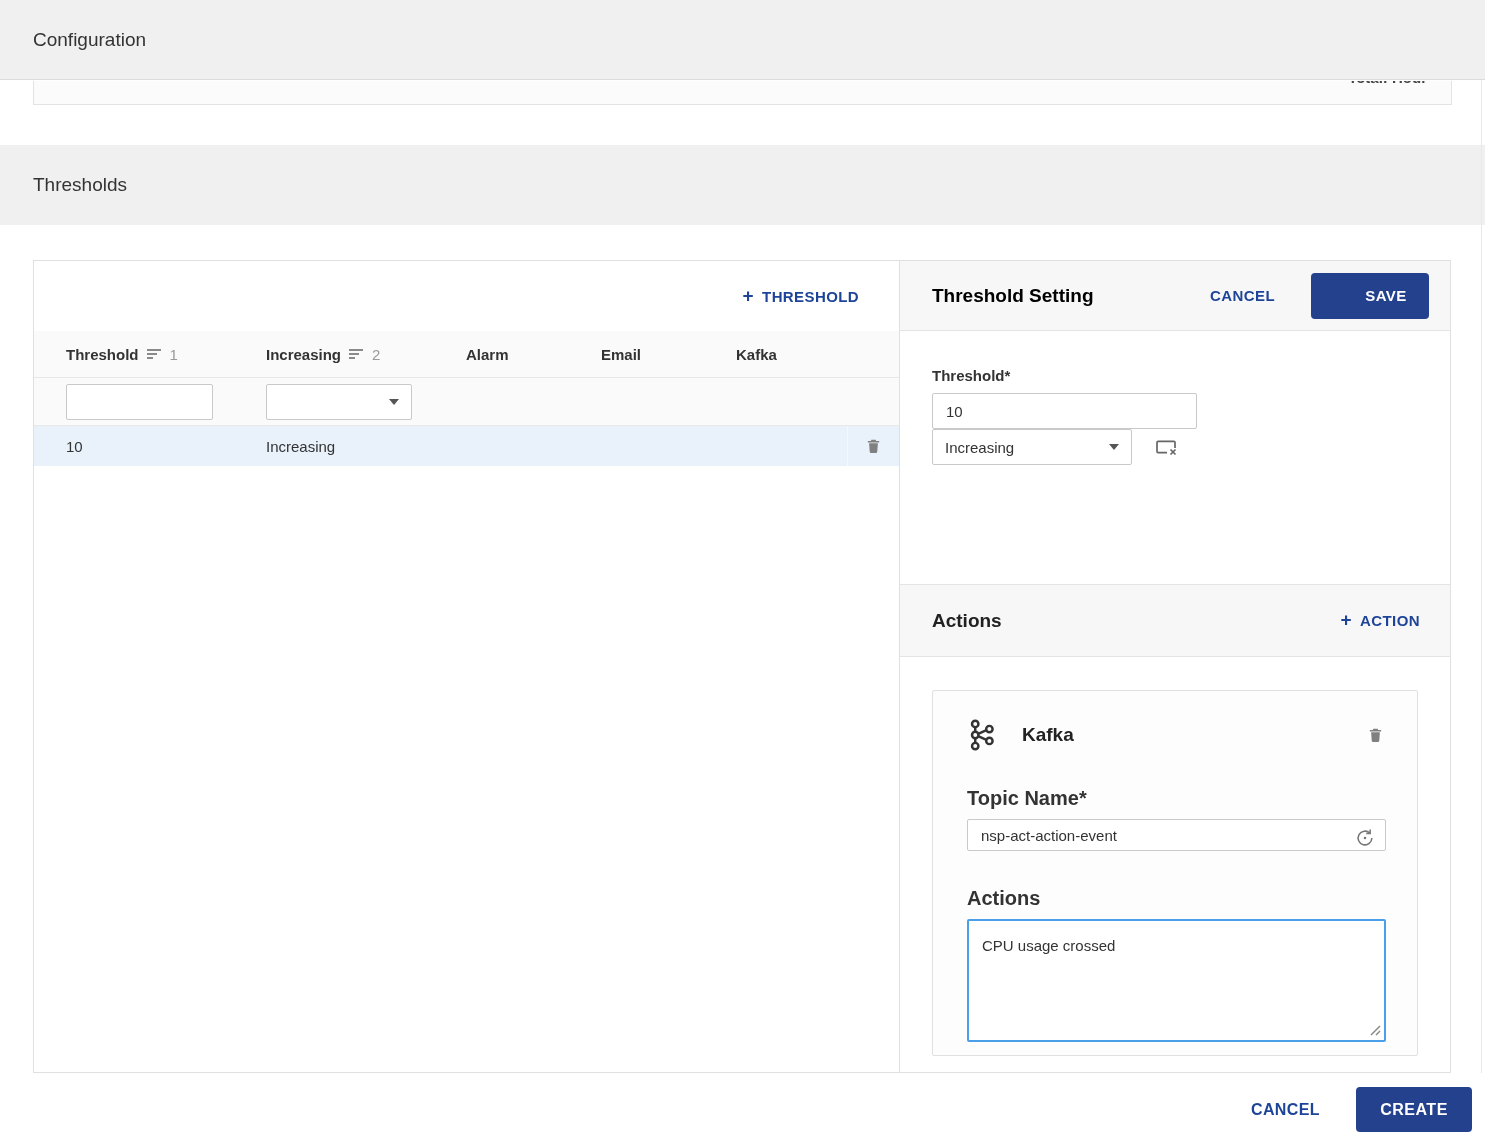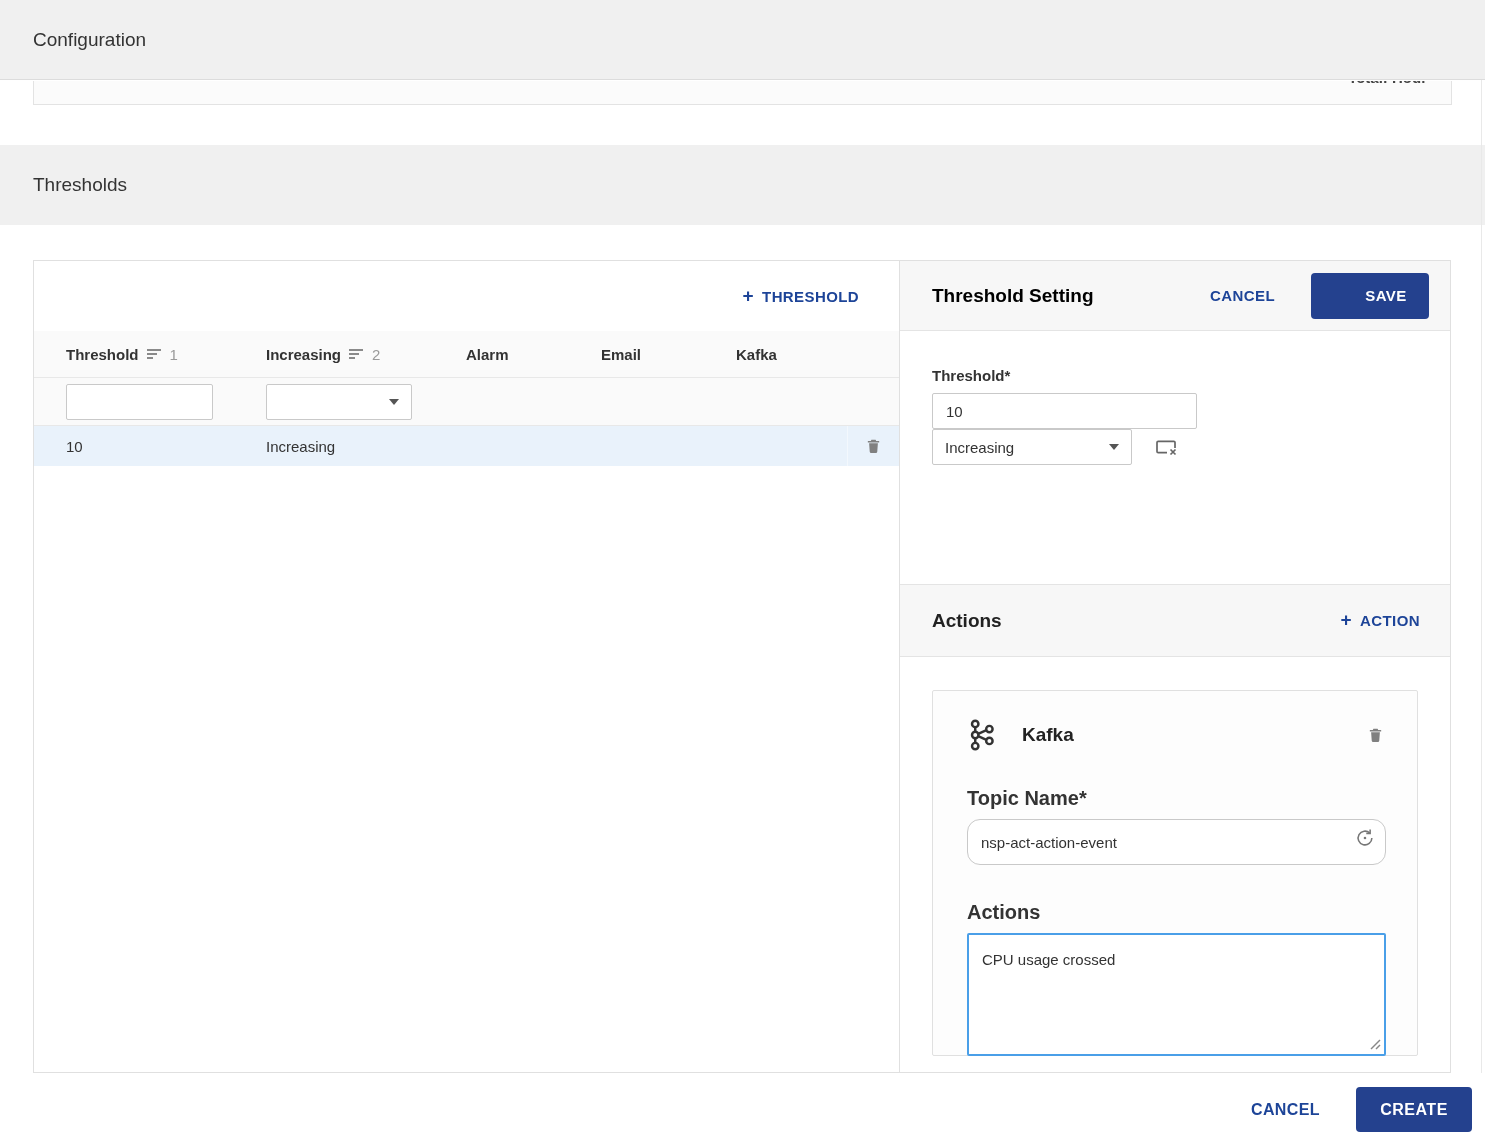--- a/index.html
+++ b/index.html
@@ -72,21 +72,21 @@
   .actions-title { font-size:19px; font-weight:700; color:#222; flex:1; }
 
   .action-card { position:absolute; left:32px; top:429px; width:486px; height:366px;
     background:#fdfdfd; border:1px solid #e0e0e0; border-radius:2px; padding:28px 33px 0 34px; }
   .card-head { display:flex; align-items:center; }
   .kafka-icon { width:30px; height:32px; stroke:#333; fill:none; stroke-width:2; }
   .card-title { font-size:19px; font-weight:700; color:#222; margin-left:25px; flex:1; }
   .card-trash { width:17px; height:20px; fill:#808080; cursor:pointer; }
   .card-label { font-size:20px; font-weight:700; color:#333; margin-top:36px; margin-bottom:9px; }
   .topic-wrap { position:relative; width:419px; }
-  .topic-input { width:419px; height:46px; border:1px solid #c9c9c9; border-radius:13px; background:#fff;
+  .topic-input { width:419px; height:32px; border:1px solid #c9c9c9; border-radius:2px; background:#fff;
     font-family:inherit; font-size:15px; padding:0 40px 0 13px; color:#333; }
   .reset-icon { position:absolute; right:10px; top:8px; width:22px; height:22px; stroke:#777; fill:none; stroke-width:1.7; cursor:pointer; }
   .content-wrap { position:relative; width:419px; }
   .content-area { width:419px; height:123px; border:2px solid #4a9fe8; border-radius:2px; background:#fff;
     font-family:inherit; font-size:15px; padding:16px 13px; color:#333; resize:none; outline:none; display:block; }
   .resize-grip { position:absolute; right:5px; bottom:6px; width:11px; height:11px; stroke:#888; stroke-width:1.4; pointer-events:none; }
 
   
   .footer { position:absolute; left:0; bottom:0; width:1485px; height:73px; background:#fff;
     display:flex; align-items:center; justify-content:flex-end; gap:36px; padding-right:13px; }

